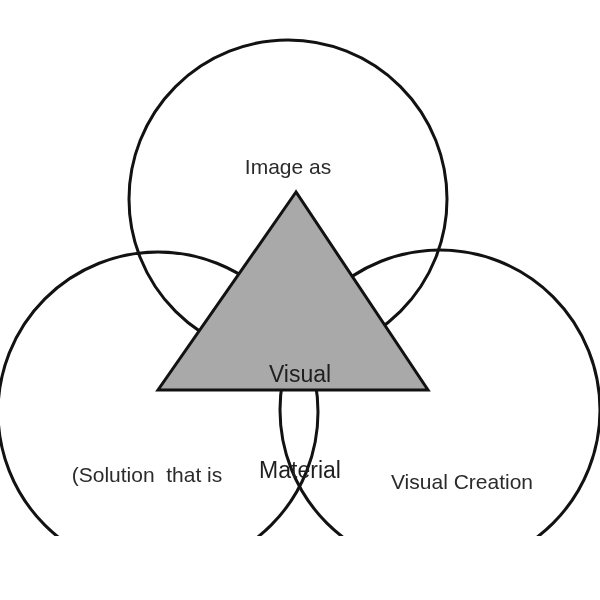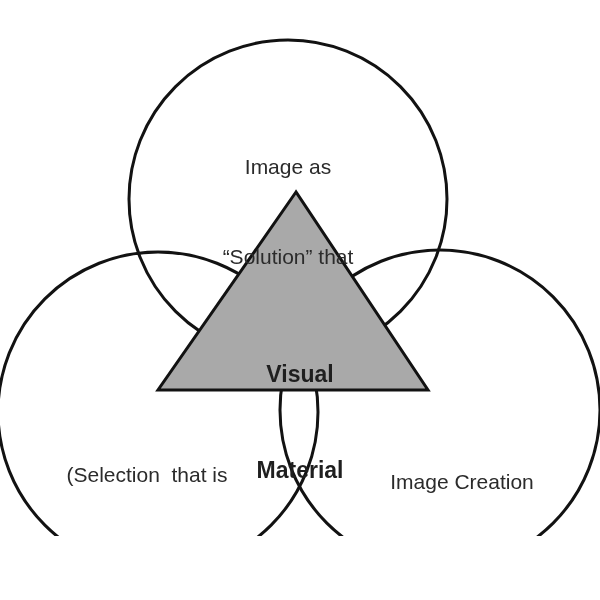--- a/index.html
+++ b/index.html
@@ -35,51 +35,50 @@
     color: #2b2b2b;
     font-size: 21px;
     line-height: 30px;
     white-space: pre;
   }
   .label-top    { left: 288px; top: 92px; }
   .label-bleft  { left: 147px; top: 400px; }
   .label-bright { left: 462px; top: 407px; }
   .label-center {
     left: 300px; top: 294px;
-    font-weight: bold;
+    font-weight: normal;
     font-size: 23px;
     line-height: 32px;
     color: #1f1f1f;
   }
 </style>
 </head>
 <body>
 
 <div class="figure">
 
   <svg class="diagram-svg" width="600" height="600" viewBox="0 0 600 600">
     <circle class="venn-circle" cx="288" cy="199" r="159" stroke="#121212"></circle>
     <circle class="venn-circle" cx="158" cy="412" r="160" stroke="#121212"></circle>
     <circle class="venn-circle" cx="440" cy="410" r="160" stroke="#121212"></circle>
     <polygon class="triangle" points="296,192 158,390 428,390" stroke="#121212" fill="#a9a9a9"></polygon>
   </svg>
 
   <div class="label label-top">
     <div>Image as</div>
-    <div>“Solution” that</div>
   </div>
 
   <div class="label label-center">
     <div>Visual</div>
     <div>Material</div>
   </div>
 
   <div class="label label-bleft">
-    <div>(Selection  that is</div>
+    <div>(Solution  that is</div>
     
   </div>
 
   <div class="label label-bright">
-    <div>Image Creation</div>
+    <div>Visual Creation</div>
     
   </div>
 
 </div>
 
 </body></html>

